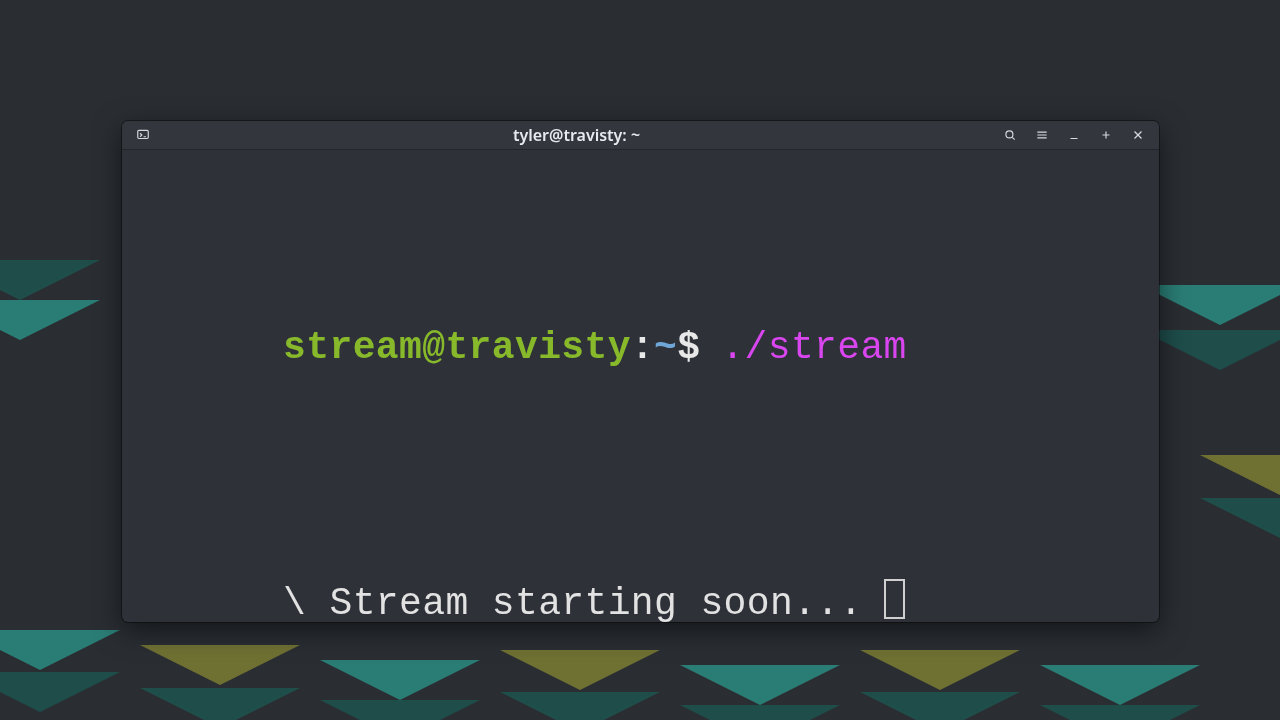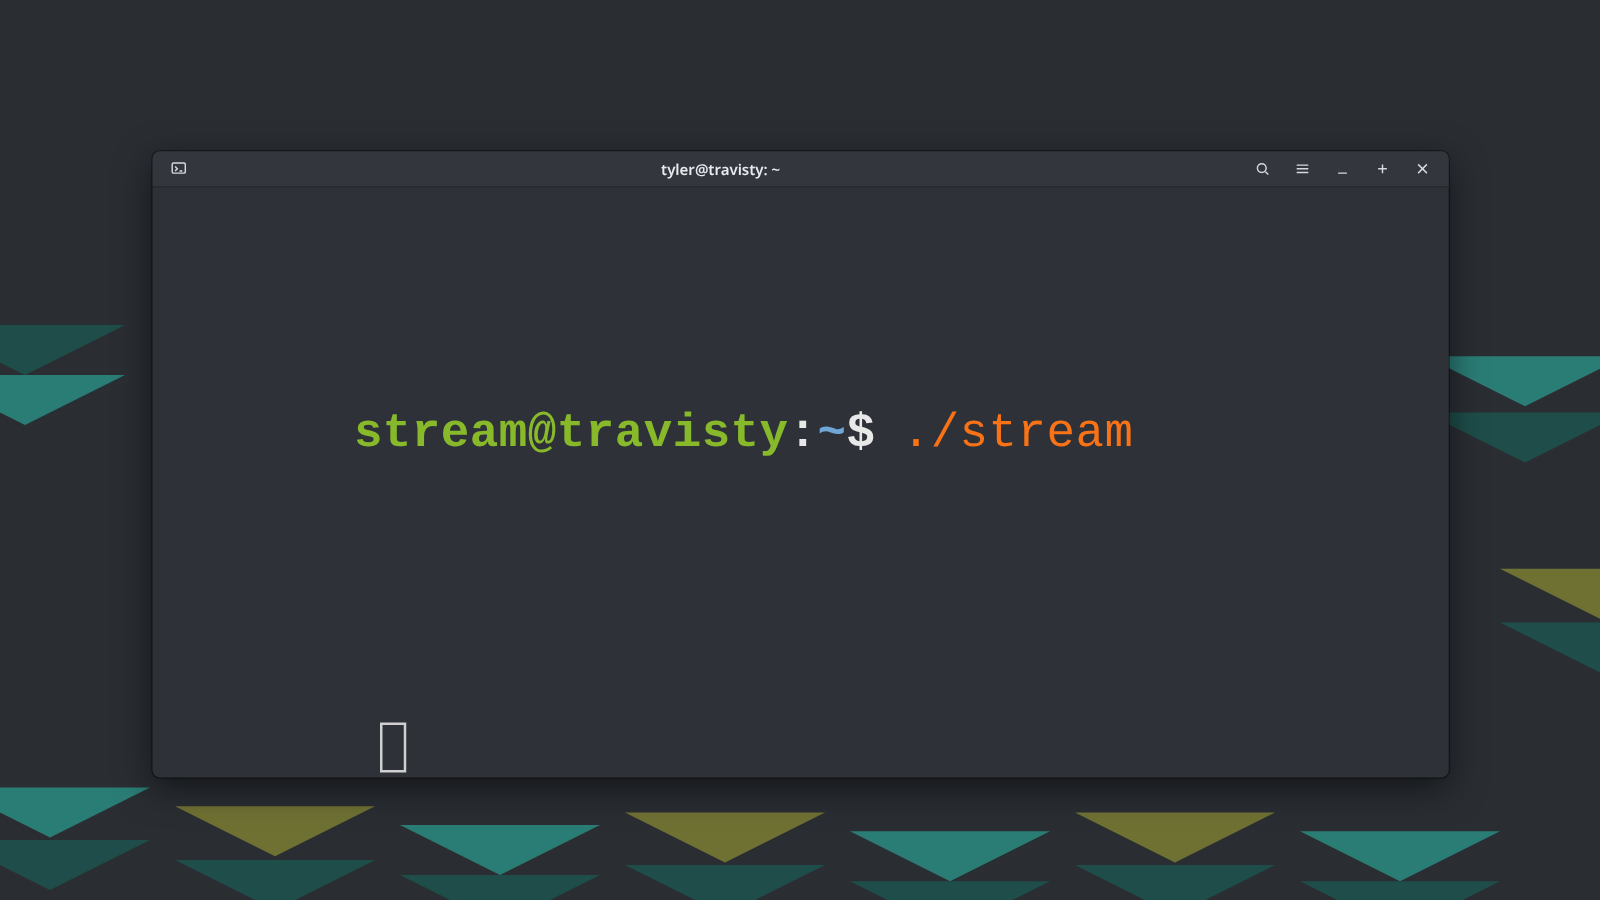--- a/index.html
+++ b/index.html
@@ -41,21 +41,21 @@
 
   .titlebar {
     height: 36px;
     background: #33363d;
     display: flex;
     align-items: center;
     justify-content: space-between;
     padding: 0 6px;
     color: #cfd2d6;
     font-family: ui-sans-serif, system-ui, -apple-system, "Segoe UI", Roboto, "Helvetica Neue", Arial, sans-serif;
-    font-size: 12px;
+    font-size: 16px;
     border-bottom: 1px solid #24262b;
   }
   .titlebar .left, .titlebar .right { display: flex; align-items: center; gap: 2px; }
   .titlebar .center { flex: 1; text-align: center; font-weight: 600; color: #e7eaee; }
   .tb-btn {
     width: 30px; height: 28px;
     display: inline-flex; align-items: center; justify-content: center;
     border-radius: 4px;
     color: #d6d9dd;
   }
@@ -68,21 +68,21 @@
     color: #e8e8e8;
     font-size: 38px;
     line-height: 1.35;
     letter-spacing: 0.01em;
     white-space: pre-wrap;
   }
   .prompt-userhost { color: #87b92b; font-weight: 700; }
   .prompt-sep { color: #e8e8e8; font-weight: 700; }
   .prompt-path { color: #6fa6d6; font-weight: 700; }
   .prompt-dollar { color: #e8e8e8; font-weight: 700; }
-  .cmd-text { color: #f97316; margin-top: 32px; }
+  .cmd-text { color: #d946ef; margin-top: 32px; }
   .output-text { color: #e2e2e2; }
   .cursor-block {
     display: inline-block;
     width: 0.56em; height: 1.05em;
     border: 2px solid #d0d0d0;
     vertical-align: -0.12em;
     margin-left: 0.55em;
   }
 
   
@@ -161,17 +161,17 @@
           </svg>
       </span>
     </div>
   </div>
 
   <div class="term-body">
     <div>
       <span class="prompt-userhost">stream@travisty</span><span class="prompt-sep">:</span><span class="prompt-path">~</span><span class="prompt-dollar">$</span><span class="gap"></span><span class="cmd-text">./stream</span>
     </div>
     <div>
-      <span class="cursor-block"></span>
+      <span class="output-text">\ Stream starting soon...</span><span class="cursor-block"></span>
     </div>
   </div>
 
 </div>
 
 </body></html>

